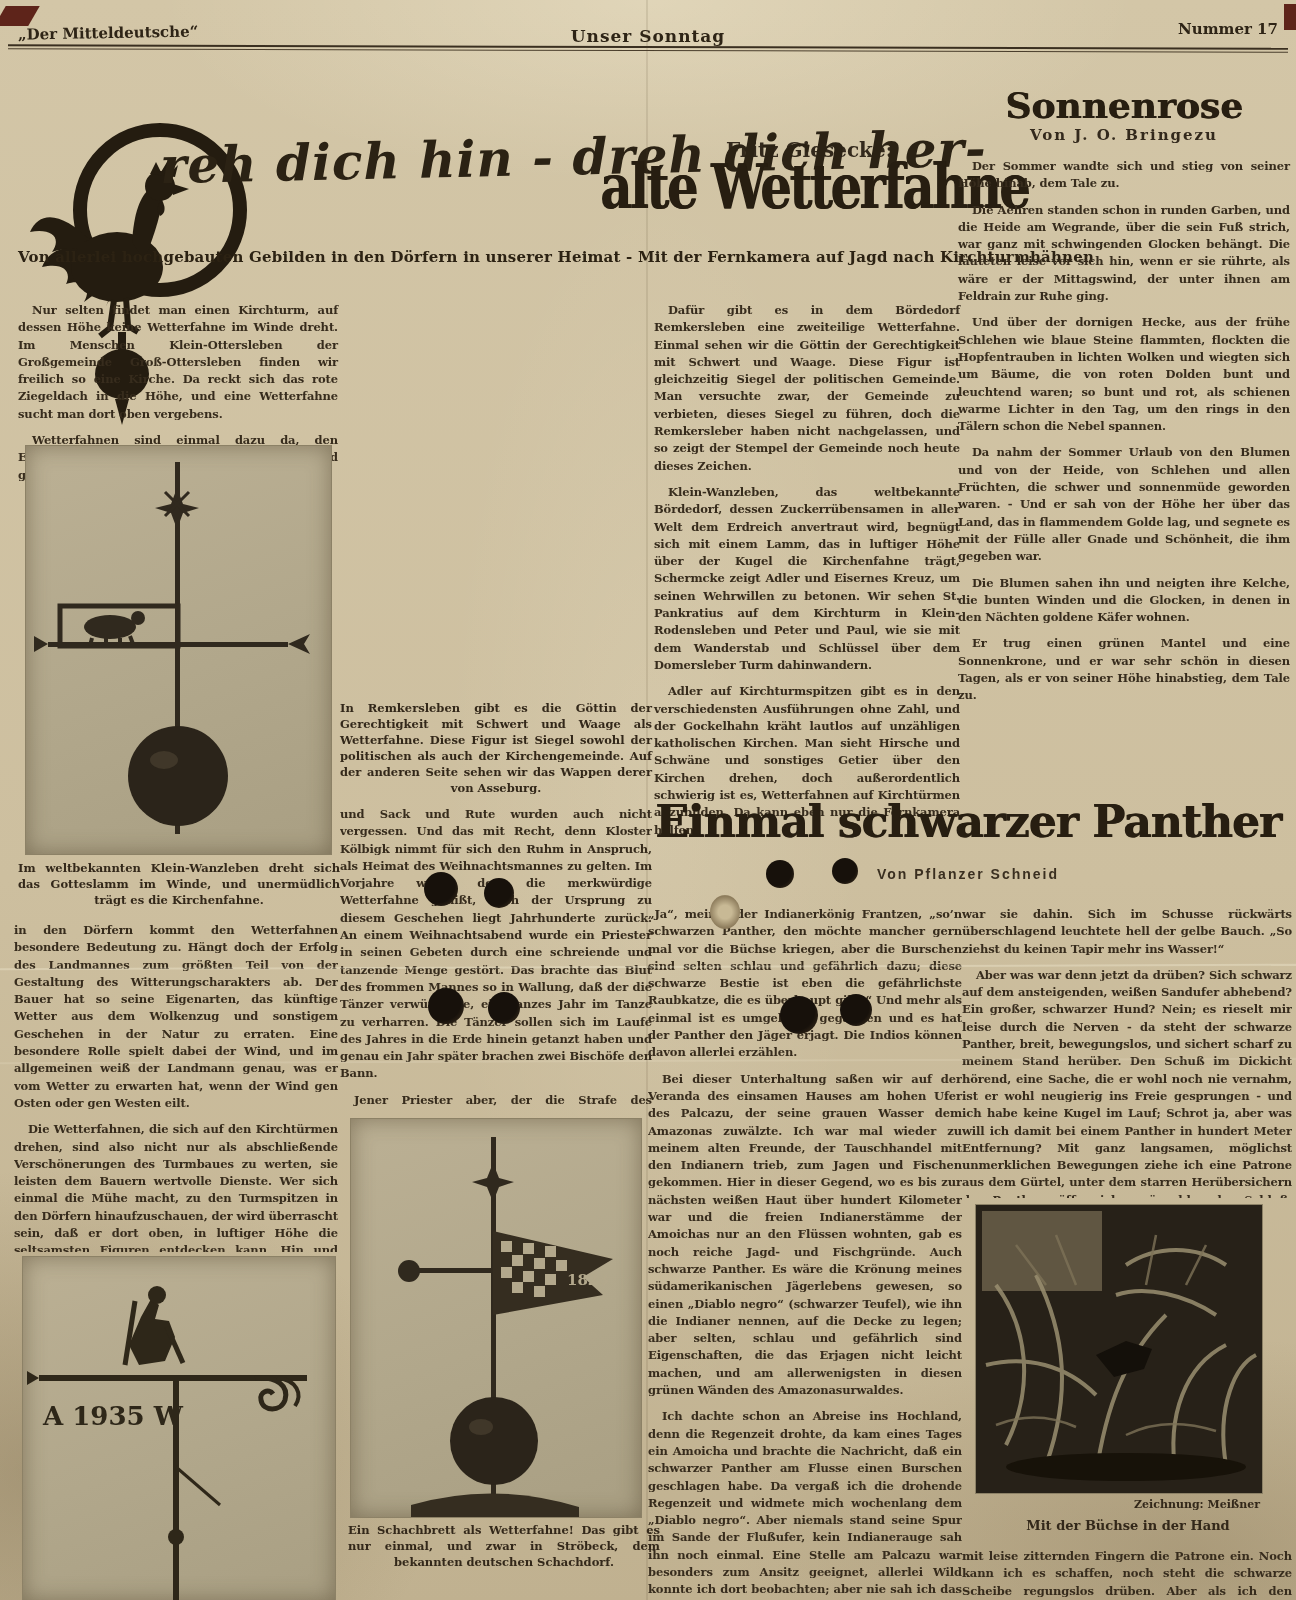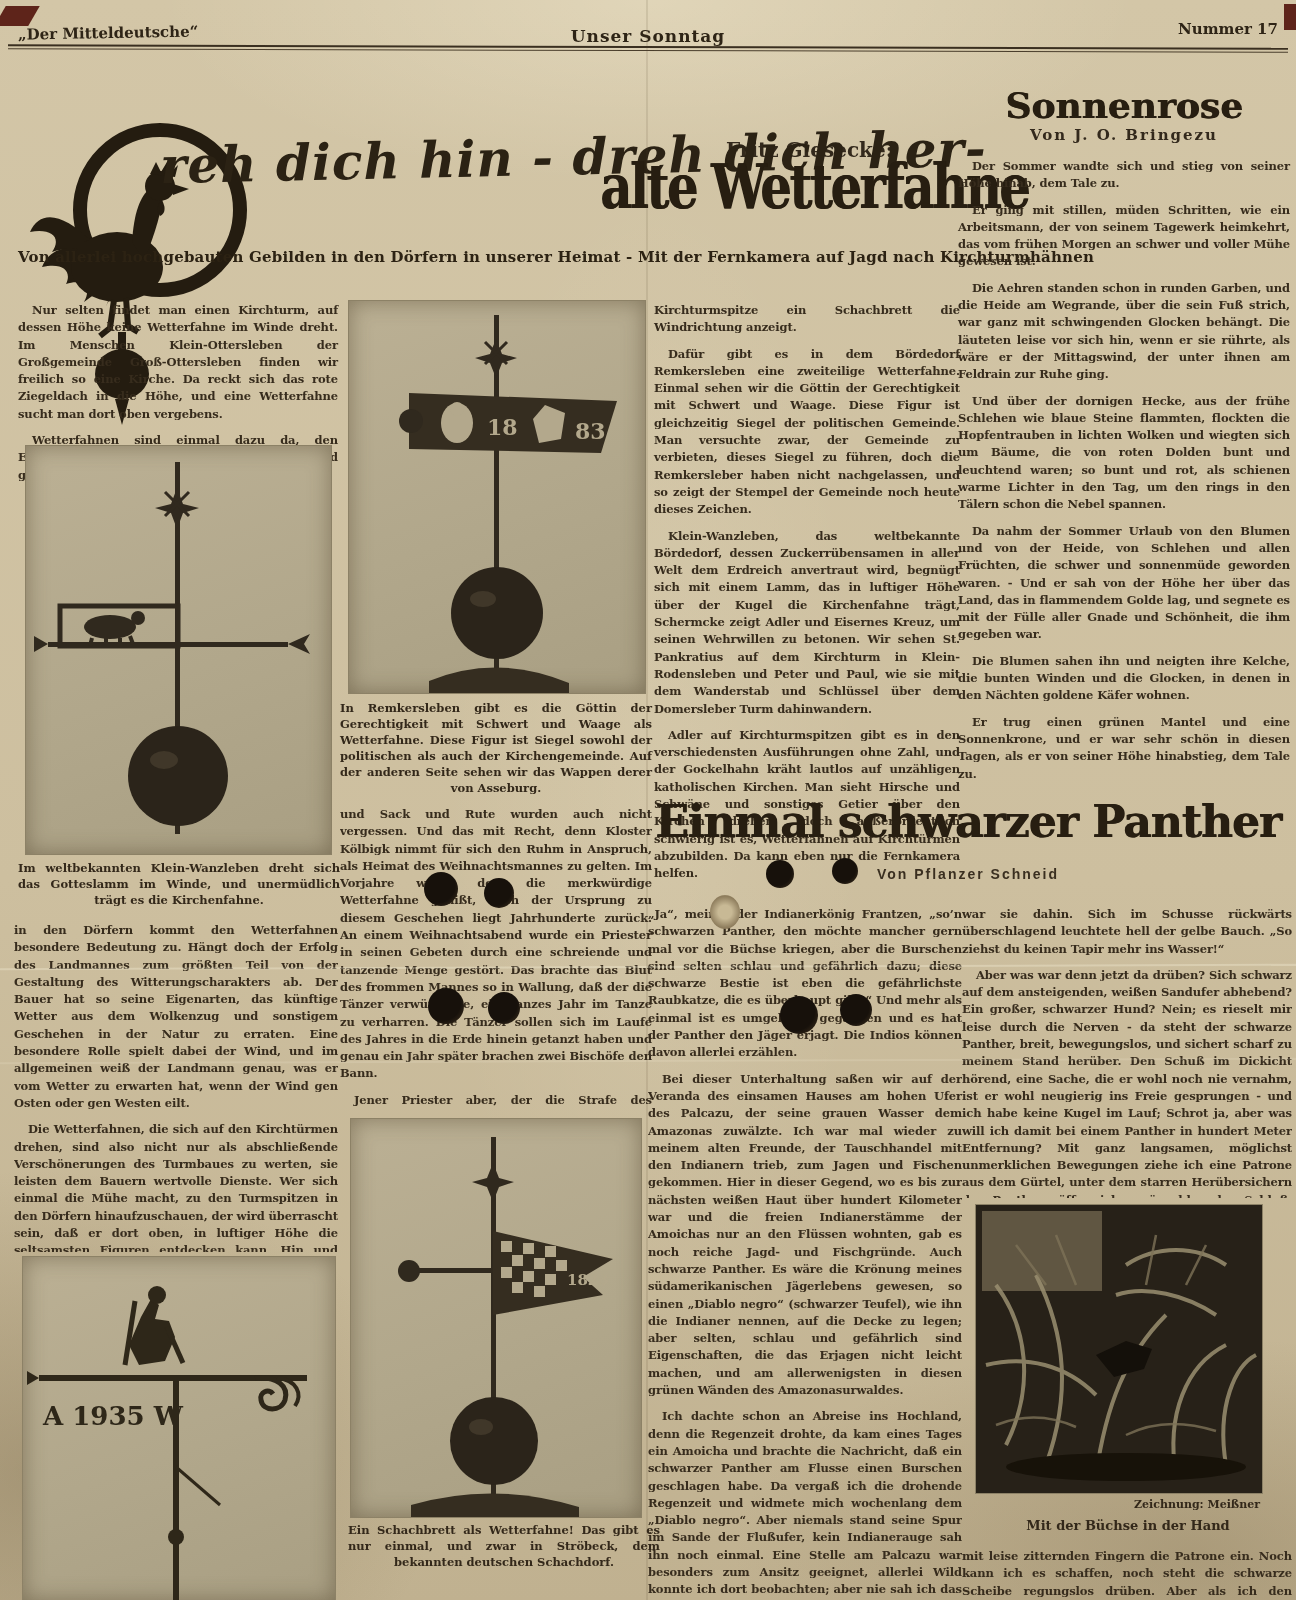--- a/index.html
+++ b/index.html
@@ -155,39 +155,20 @@
       <path d="M254,121 c20,2 26,16 18,28" fill="none" stroke="#2e2719" stroke-width="4"></path>
 
       <text x="20" y="168" font-family="DejaVu Serif, serif" font-weight="bold" font-size="26" fill="#2e2719">A 1935 W</text>
 
       <rect x="150" y="124" width="6" height="220" fill="#2e2719"></rect>
       <path d="M153,210 l44,38" stroke="#2e2719" stroke-width="3"></path>
       <circle cx="153" cy="280" r="8" fill="#2e2719"></circle>
     </svg>
   </div>
 
-  <div class="photo" style="left:348px;top:300px;width:296px;height:392px;">
-    <svg viewBox="0 0 296 392">
-      <rect x="145" y="14" width="5" height="360" fill="#30291e"></rect>
-      <path d="M147,38 l6,15 15,4 -15,5 -6,15 -6,-15 -15,-5 15,-4 z" fill="#30291e"></path>
-      <path d="M147,52 l11,11 M147,52 l-11,11 M147,52 l11,-11 M147,52 l-11,-11" stroke="#30291e" stroke-width="3"></path>
-
-      <path d="M60,92 L268,100 L252,152 L60,148 Z" fill="#352d20"></path>
-      <circle cx="62" cy="120" r="12" fill="#30291e"></circle>
-      <ellipse cx="108" cy="122" rx="16" ry="20" fill="#b3a88c"></ellipse>
-      <circle cx="108" cy="108" r="7" fill="#b3a88c"></circle>
-      <path d="M196,104 l20,8 -4,26 -22,4 -6,-24 z" fill="#b3a88c"></path>
-      <text x="138" y="134" font-family="DejaVu Serif, serif" font-weight="bold" font-size="22" fill="#b3a88c">18</text>
-      <text x="226" y="138" font-family="DejaVu Serif, serif" font-weight="bold" font-size="22" fill="#b3a88c">83</text>
-
-      <circle cx="148" cy="312" r="46" fill="#2b241a"></circle>
-      <ellipse cx="134" cy="298" rx="13" ry="8" fill="#4f4533" opacity=".6"></ellipse>
-      <path d="M80,380 Q148,352 220,382 L220,392 L80,392 Z" fill="#352d20"></path>
-    </svg>
-  </div>
   <div class="caption" style="left:340px;top:700px;width:312px;">In Remkersleben gibt es die Göttin der Gerechtigkeit mit Schwert und Waage als Wetterfahne. Diese Figur ist Siegel sowohl der politischen als auch der Kirchengemeinde. Auf der anderen Seite sehen wir das Wappen derer von Asseburg.</div>
 
   <div class="col" style="left:340px;top:806px;width:312px;height:305px;overflow:hidden;">
     <p class="cont">und Sack und Rute wurden auch nicht vergessen. Und das mit Recht, denn Kloster Kölbigk nimmt für sich den Ruhm in Anspruch, als Heimat des Weihnachtsmannes zu gelten. Im Vorjahre wurde dort die merkwürdige Wetterfahne gehißt, doch der Ursprung zu diesem Geschehen liegt Jahrhunderte zurück. An einem Weihnachtsabend wurde ein Priester in seinen Gebeten durch eine schreiende und tanzende Menge gestört. Das brachte das Blut des frommen Mannes so in Wallung, daß der die Tänzer verwünschte, ein ganzes Jahr im Tanze zu verharren. Die Tänzer sollen sich im Laufe des Jahres in die Erde hinein getanzt haben und genau ein Jahr später brachen zwei Bischöfe den Bann.</p>
     <p>Jener Priester aber, der die Strafe des Himmels auf die tanzenden Menschen herabrief, hieß - Ruprecht. Ihn packte dann das Gewissen ob seiner furchtbaren Verwünschung. Er pilgerte ruhelos durch</p>
   </div>
 
   <div class="photo" style="left:350px;top:1118px;width:290px;height:398px;">
     <svg viewBox="0 0 290 398">
       <rect x="140" y="18" width="5" height="362" fill="#30291e"></rect>
@@ -213,31 +194,29 @@
       <text x="216" y="166" font-family="DejaVu Serif, serif" font-weight="bold" font-size="15" fill="#b3a88c">1823</text>
 
       <circle cx="143" cy="322" r="44" fill="#2b241a"></circle>
       <ellipse cx="130" cy="308" rx="12" ry="8" fill="#4f4533" opacity=".6"></ellipse>
       <path d="M60,386 Q143,362 228,388 L228,398 L60,398 Z" fill="#352d20"></path>
     </svg>
   </div>
   <div class="caption" style="left:320px;top:1522px;width:312px;margin-left:28px;">Ein Schachbrett als Wetterfahne! Das gibt es nur einmal, und zwar in Ströbeck, dem bekannten deutschen Schachdorf.</div>
 
   <div class="col" style="left:654px;top:302px;width:306px;">
-    <p class="cont">Kirchturmspitze ein Schachbrett die Windrichtung anzeigt.</p>
     <p>Dafür gibt es in dem Bördedorf Remkersleben eine zweiteilige Wetterfahne. Einmal sehen wir die Göttin der Gerechtigkeit mit Schwert und Waage. Diese Figur ist gleichzeitig Siegel der politischen Gemeinde. Man versuchte zwar, der Gemeinde zu verbieten, dieses Siegel zu führen, doch die Remkersleber haben nicht nachgelassen, und so zeigt der Stempel der Gemeinde noch heute dieses Zeichen.</p>
     <p>Klein-Wanzleben, das weltbekannte Bördedorf, dessen Zuckerrübensamen in aller Welt dem Erdreich anvertraut wird, begnügt sich mit einem Lamm, das in luftiger Höhe über der Kugel die Kirchenfahne trägt, Schermcke zeigt Adler und Eisernes Kreuz, um seinen Wehrwillen zu betonen. Wir sehen St. Pankratius auf dem Kirchturm in Klein-Rodensleben und Peter und Paul, wie sie mit dem Wanderstab und Schlüssel über dem Domersleber Turm dahinwandern.</p>
     <p>Adler auf Kirchturmspitzen gibt es in den verschiedensten Ausführungen ohne Zahl, und der Gockelhahn kräht lautlos auf unzähligen katholischen Kirchen. Man sieht Hirsche und Schwäne und sonstiges Getier über den Kirchen drehen, doch außerordentlich schwierig ist es, Wetterfahnen auf Kirchtürmen abzubilden. Da kann eben nur die Fernkamera helfen.</p>
   </div>
 
   <div class="sr-title">Sonnenrose</div>
   <div class="sr-byline">Von J. O. Bringezu</div>
   <div class="col" style="left:958px;top:158px;width:332px;">
     <p>Der Sommer wandte sich und stieg von seiner Höhe hinab, dem Tale zu.</p>
-    <p>Er ging mit stillen, müden Schritten, wie ein Arbeitsmann, der von seinem Tagewerk heimkehrt, das vom frühen Morgen an schwer und voller Mühe gewesen ist.</p>
     <p>Die Aehren standen schon in runden Garben, und die Heide am Wegrande, über die sein Fuß strich, war ganz mit schwingenden Glocken behängt. Die läuteten leise vor sich hin, wenn er sie rührte, als wäre er der Mittagswind, der unter ihnen am Feldrain zur Ruhe ging.</p>
     <p>Und über der dornigen Hecke, aus der frühe Schlehen wie blaue Steine flammten, flockten die Hopfentrauben in lichten Wolken und wiegten sich um Bäume, die von roten Dolden bunt und leuchtend waren; so bunt und rot, als schienen warme Lichter in den Tag, um den rings in den Tälern schon die Nebel spannen.</p>
     <p>Da nahm der Sommer Urlaub von den Blumen und von der Heide, von Schlehen und allen Früchten, die schwer und sonnenmüde geworden waren. - Und er sah von der Höhe her über das Land, das in flammendem Golde lag, und segnete es mit der Fülle aller Gnade und Schönheit, die ihm gegeben war.</p>
     <p>Die Blumen sahen ihn und neigten ihre Kelche, die bunten Winden und die Glocken, in denen in den Nächten goldene Käfer wohnen.</p>
     <p>Er trug einen grünen Mantel und eine Sonnenkrone, und er war sehr schön in diesen Tagen, als er von seiner Höhe hinabstieg, dem Tale zu.</p>
   </div>
 
   <div class="pa-title">Einmal schwarzer Panther</div>
   <div class="pa-byline">Von Pflanzer Schneid</div>
 

